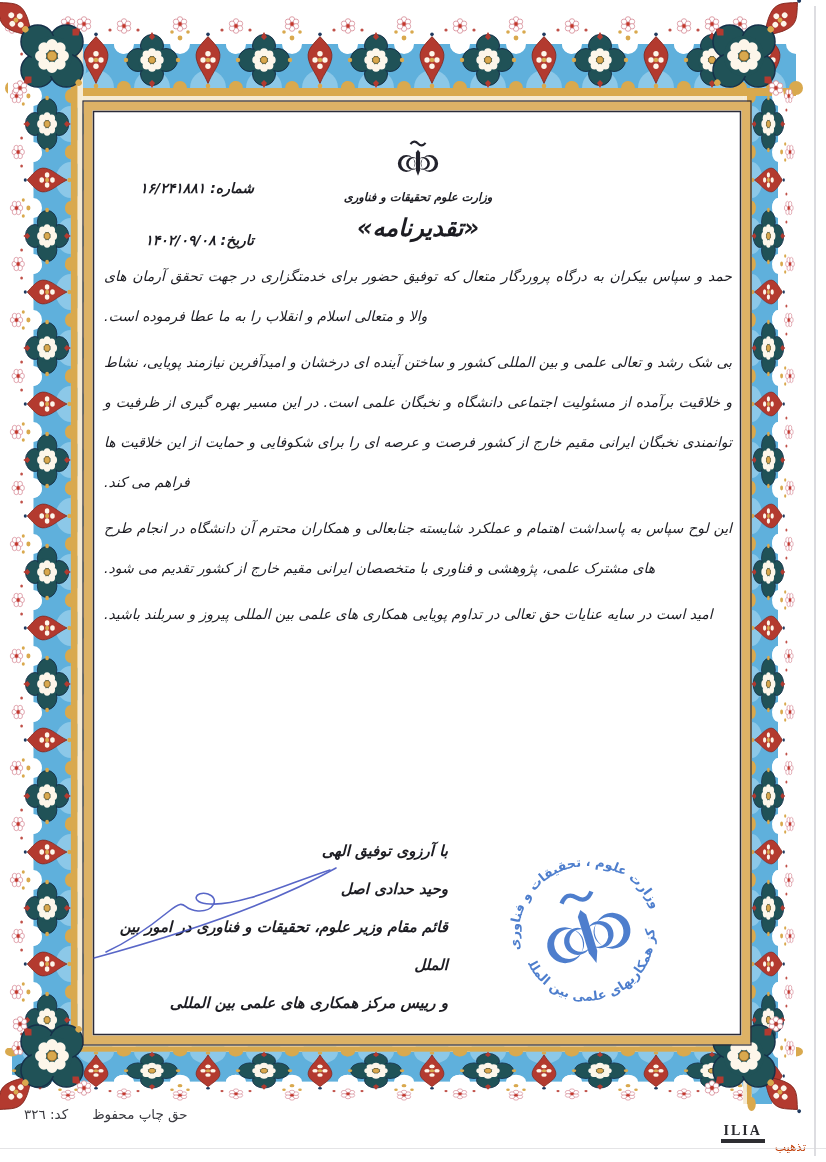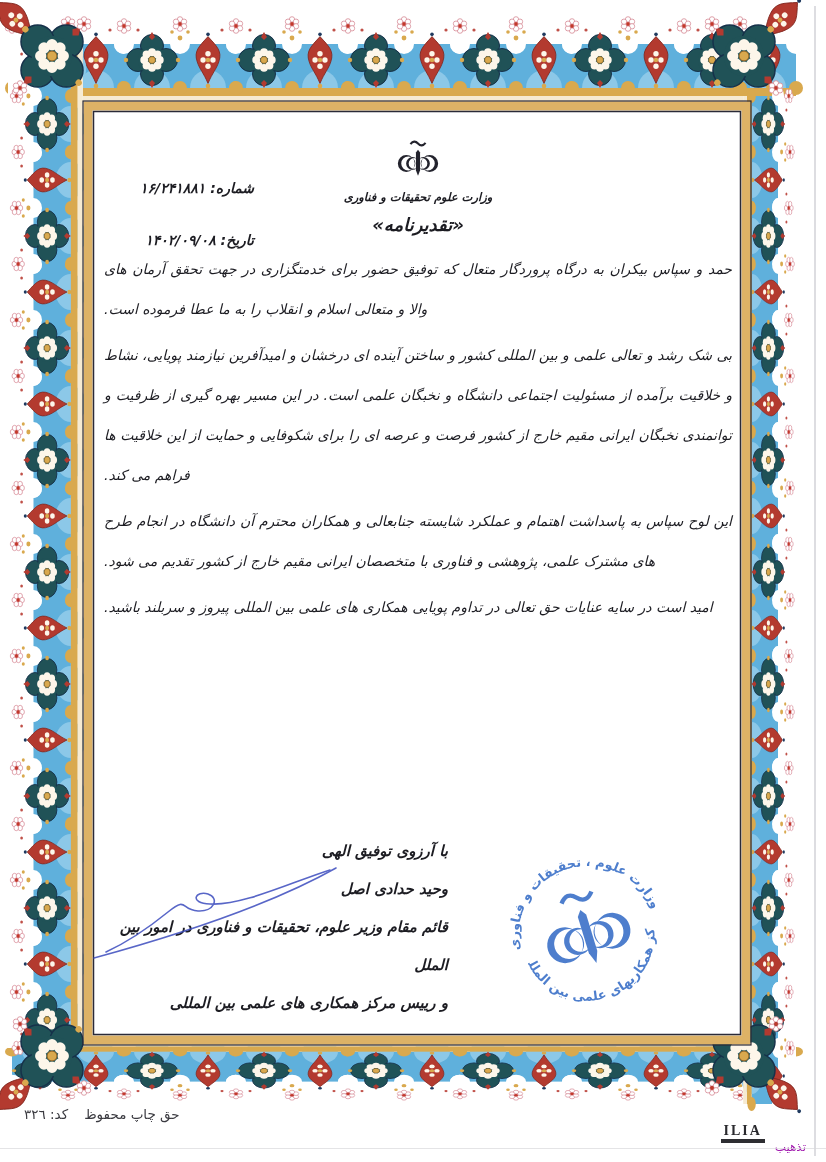--- a/index.html
+++ b/index.html
@@ -13,21 +13,21 @@
     position:absolute;left:102px;top:120px;width:632px;height:905px;
     direction:rtl;
   }
   .emblem-wrap{text-align:center;margin-top:16px;}
   .emblem-wrap svg{width:44px;height:48px;}
   .ministry{
     text-align:center;font-size:11.5px;font-weight:600;font-style:italic;
     margin-top:2px;letter-spacing:.5px;
   }
   .doc-title{
-    text-align:center;font-size:18px;font-weight:bold;font-style:italic;
+    text-align:center;font-size:24px;font-weight:bold;font-style:italic;
     margin-top:10px;letter-spacing:1px;
   }
   .meta{
     position:absolute;left:0;top:60px;width:152px;
     font-size:14px;font-style:italic;font-weight:600;white-space:nowrap;
     text-align:right;
   }
   .meta .meta-line{height:20px;}
   .meta .meta-line + .meta-line{margin-top:32px;}
   .recipient{margin-top:14px;font-size:18.5px;font-weight:bold;font-style:italic;line-height:44px;}
@@ -44,33 +44,33 @@
   }
   .scribble{position:absolute;left:-10px;top:734px;width:252px;height:112px;}
   .stamp{
     position:absolute;left:386px;top:718px;width:198px;height:188px;
     transform:rotate(-17deg);opacity:.92;
   }
   
   .footer-code{
     position:absolute;left:24px;top:1106px;direction:ltr;
     font-size:13.5px;color:#3a3a40;letter-spacing:.5px;
-    display:flex;gap:16px;align-items:baseline;
+    display:flex;gap:24px;align-items:baseline;
   }
   .studio{
     position:absolute;right:20px;top:1112px;display:flex;align-items:center;gap:10px;
     direction:ltr;
   }
   .ilia-logo{display:inline-flex;flex-direction:column;align-items:center;line-height:1;}
   .ilia-name{
     font-family:"Liberation Serif",serif;font-weight:bold;font-size:14px;
     letter-spacing:2px;color:#2a2a2e;
   }
   .ilia-bar{width:44px;height:4px;background:#2e2e32;margin-top:1px;}
-  .studio-caption{font-size:12px;color:#a21caf;margin-top:28px;}
+  .studio-caption{font-size:12px;color:#c2410c;margin-top:28px;}
   .scan-edge-r{position:absolute;top:6px;right:10px;width:2px;height:1150px;background:#cbcbd1;opacity:.65;}
   .scan-edge-b{position:absolute;left:0;top:1148px;width:826px;height:1px;background:#d8d8dc;opacity:.7;}
 </style>
 </head>
 <body>
 
 <div class="sheet">
 
   <svg class="border-art" viewBox="0 0 826 1162" xmlns="http://www.w3.org/2000/svg" aria-hidden="true">
     <defs>

